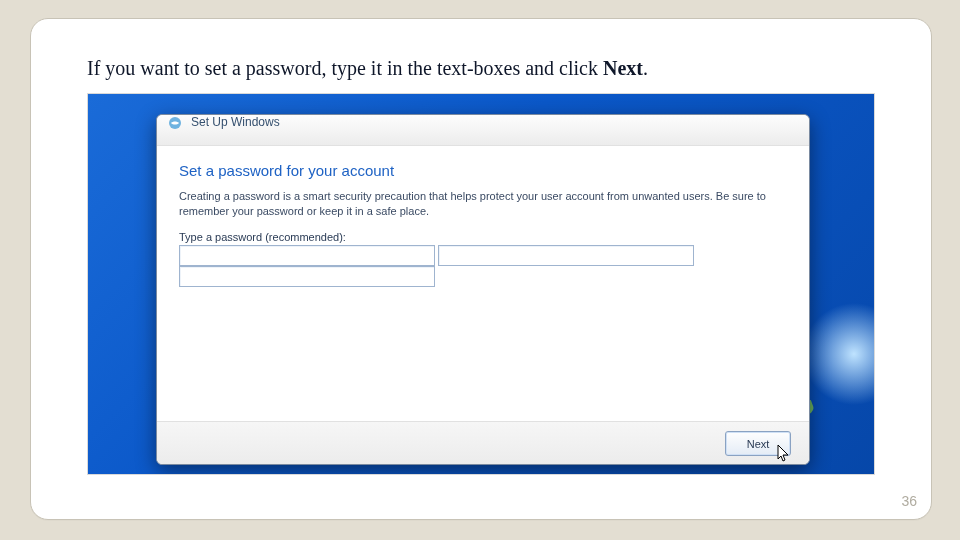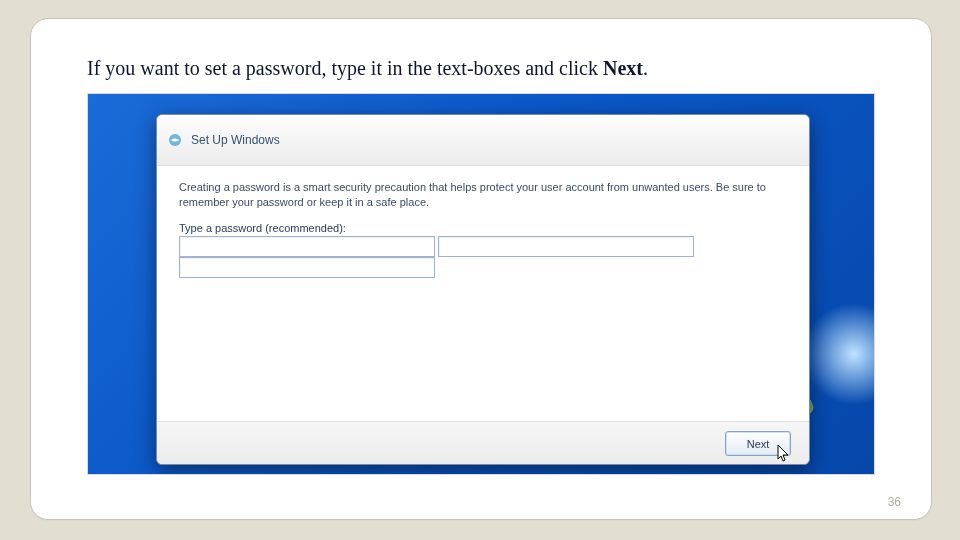--- a/index.html
+++ b/index.html
@@ -1,26 +1,26 @@
 <!DOCTYPE html>
 <html><head>
 <meta charset="utf-8">
 <style>
   html,body{margin:0;padding:0;width:960px;height:540px;background:#e3ded2;font-family:"Segoe UI",Arial,sans-serif;overflow:hidden}
   .slide{position:absolute;left:30px;top:18px;width:900px;height:500px;background:#fff;border:1px solid #c8c3b6;border-radius:18px;box-shadow:0 1px 0 rgba(0,0,0,.02)}
   .caption{position:absolute;left:56px;top:38px;font-family:"Times New Roman",serif;font-size:20px;color:#0f172a}
   .caption b{font-weight:700}
-  .pagenum{position:absolute;right:30px;bottom:10px;font-size:12px;color:#b0aca0}
+  .pagenum{position:absolute;right:14px;bottom:10px;font-size:14px;color:#b0aca0}
   
   .shot{position:absolute;left:56px;top:74px;width:786px;height:380px;border:1px solid #d9d9d9;background:linear-gradient(135deg,#1a6bd8 0%,#0b58c9 40%,#0647a9 100%);overflow:hidden}
   .flare{position:absolute;right:-40px;top:200px;width:120px;height:120px;border-radius:50%;background:radial-gradient(circle,#bfe3ff 0%,rgba(191,227,255,0) 60%)}
   .leaf{position:absolute;right:60px;top:310px;width:26px;height:14px;border-radius:50% 0 50% 0;background:#7fc64a;transform:rotate(-20deg);opacity:.8}
   
   .win{position:absolute;left:68px;top:20px;width:652px;height:349px;background:#fff;border:1px solid #7a8aa0;border-radius:6px;box-shadow:0 6px 20px rgba(0,0,0,.45)}
-  .titlebar{height:30px;border-bottom:1px solid #e1e1e1;display:flex;align-items:center;padding:10px 10px;background:linear-gradient(#fdfdfd,#ececec);border-radius:6px 6px 0 0}
+  .titlebar{height:30px;border-bottom:1px solid #e1e1e1;display:flex;align-items:flex-start;padding:0 10px;background:linear-gradient(#fdfdfd,#ececec);border-radius:6px 6px 0 0}
   .titlebar .t-icon{width:16px;height:16px;margin-right:8px;display:inline-block;position:relative}
   .t-icon svg{width:16px;height:16px}
   .titlebar .t-text{font-size:12px;color:#35506f}
   .body{padding:14px 22px 0 22px;color:#2a3b55;font-size:11px}
   .h{font-size:15px;color:#1e62c4;margin:2px 0 10px 0}
   .desc{color:#3a4a63;margin-bottom:12px;line-height:1.35}
   .lbl{font-size:11px;color:#2a3b55;margin-top:8px;margin-bottom:2px}
   .field{width:250px;height:17px;border:1px solid #9fb4cf;background:#fff;box-shadow:inset 1px 1px 0 #eef3f9}
   .hinttxt{margin-top:8px;color:#3a4a63;line-height:1.35}
   .footer{position:absolute;left:0;right:0;bottom:0;height:42px;border-top:1px solid #e1e1e1;background:linear-gradient(#f6f6f6,#ececec);border-radius:0 0 6px 6px}
@@ -46,20 +46,21 @@
         <span class="t-icon">
           <svg viewBox="0 0 16 16">
               <circle cx="8" cy="8" r="6" fill="#6fb3e0"></circle>
               <path d="M4 8c2-2 6-2 8 0-2 2-6 2-8 0z" fill="#fff"></path>
             </svg>
         </span>
         <span class="t-text">Set Up Windows</span>
       </div>
 
       <div class="body">
+        <div class="h">Set a password for your account</div>
         <div class="desc">Creating a password is a smart security precaution that helps protect your user account from unwanted users. Be sure to remember your password or keep it in a safe place.</div>
 
         <div class="lbl">Type a password (recommended):</div>
         <input type="password" class="field" value="" style="">
 
         <input type="password" class="field" value="" style="">
 
         <input type="text" class="field" value="" style="">
 
       </div>

